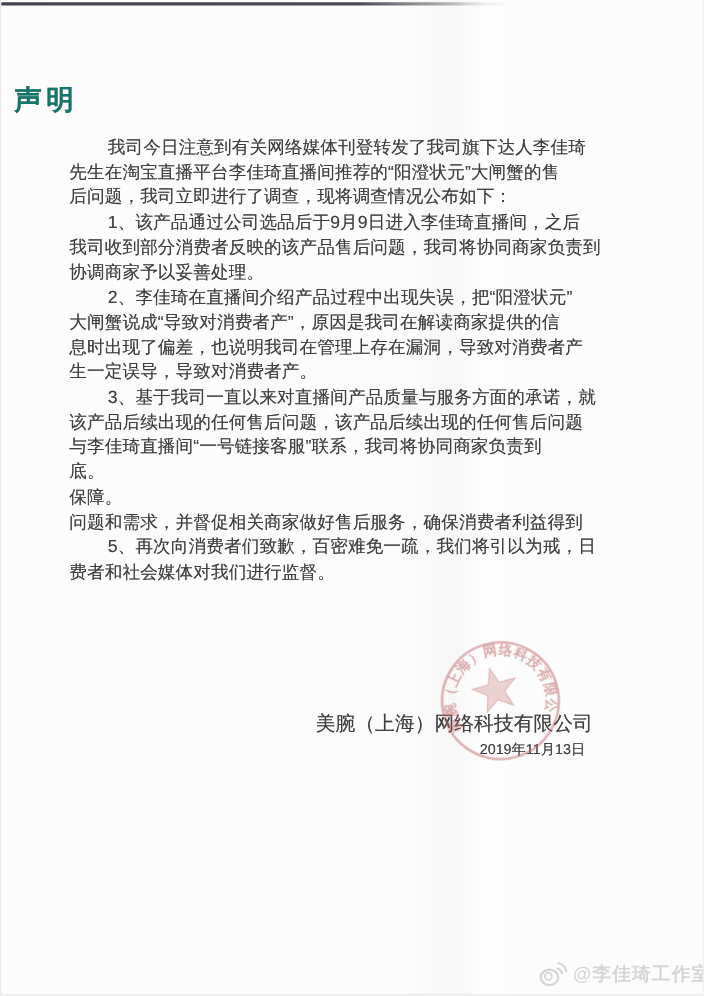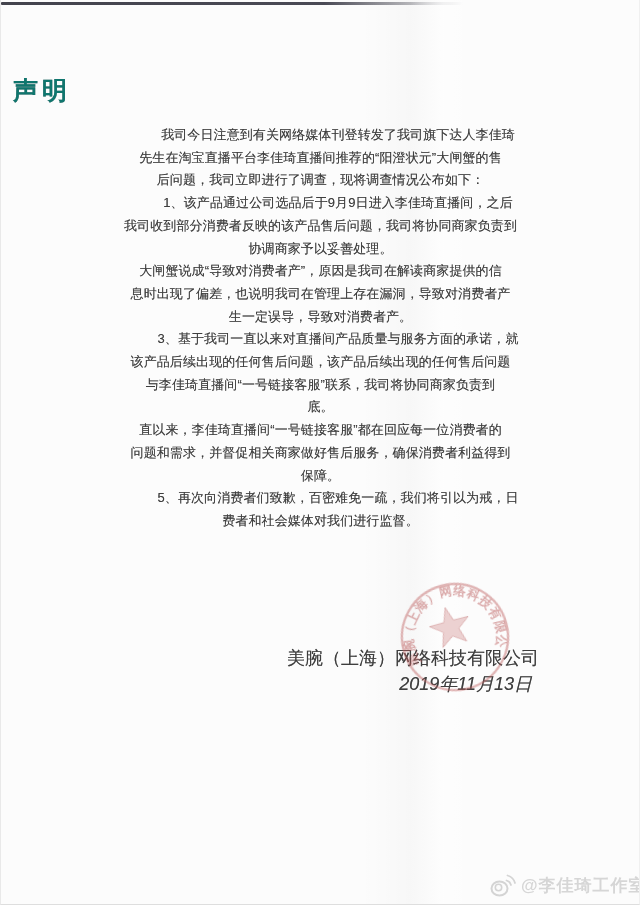--- a/index.html
+++ b/index.html
@@ -33,38 +33,36 @@
   .page-title{
     position:absolute;left:0;top:74px;width:640px;
     margin:0;text-align:left;
     font-size:25px;font-weight:bold;letter-spacing:4px;
     color:#0f766e;
     text-shadow:0 0 .6px rgba(56,56,56,.6);
     padding-left:12px;
   }
   .body-text{
     position:absolute;left:62px;top:124px;width:515px;
-    font-size:13px;line-height:22.7px;
+    font-size:16px;line-height:22.7px;
     color:#3e3e3e;
     letter-spacing:.1px;
     text-shadow:0 0 .5px rgba(62,62,62,.55);
-    text-align:center;
   }
   .body-text .line{white-space:nowrap;}
   .body-text .line.first{padding-left:35px;}
   .signature{
     position:absolute;top:646px;right:100px;
     font-size:18px;color:#3e3e3e;white-space:nowrap;
     text-shadow:0 0 .5px rgba(62,62,62,.55);
   }
   .date{
     position:absolute;top:672px;right:107px;
-    font-size:18px;color:#3e3e3e;white-space:nowrap;
+    font-size:13px;color:#3e3e3e;white-space:nowrap;
     text-shadow:0 0 .5px rgba(62,62,62,.55);
-    font-style:italic;
   }
   .seal{
     position:absolute;left:389px;top:572px;width:130px;height:130px;
     transform:rotate(-15deg);
     filter:blur(.4px);
     opacity:.85;
   }
   .watermark{
     position:absolute;left:488px;top:872px;
     display:flex;align-items:center;gap:4px;
@@ -83,30 +81,30 @@
 
   <h1 class="page-title">声明</h1>
 
   <div class="body-text" id="body-text">
       <div class="line first">我司今日注意到有关网络媒体刊登转发了我司旗下达人李佳琦</div>
       <div class="line">先生在淘宝直播平台李佳琦直播间推荐的“阳澄状元”大闸蟹的售</div>
       <div class="line">后问题，我司立即进行了调查，现将调查情况公布如下：</div>
       <div class="line first">1、该产品通过公司选品后于9月9日进入李佳琦直播间，之后</div>
       <div class="line">我司收到部分消费者反映的该产品售后问题，我司将协同商家负责到</div>
       <div class="line">协调商家予以妥善处理。</div>
+      <div class="line first">2、李佳琦在直播间介绍产品过程中出现失误，把“阳澄状元”</div>
       <div class="line">大闸蟹说成“导致对消费者产”，原因是我司在解读商家提供的信</div>
       <div class="line">息时出现了偏差，也说明我司在管理上存在漏洞，导致对消费者产</div>
       <div class="line">生一定误导，导致对消费者产。</div>
       <div class="line first">3、基于我司一直以来对直播间产品质量与服务方面的承诺，就</div>
       <div class="line">该产品后续出现的任何售后问题，该产品后续出现的任何售后问题</div>
       <div class="line">与李佳琦直播间“一号链接客服”联系，我司将协同商家负责到</div>
       <div class="line">底。</div>
-      <div class="line">直以来，李佳琦直播间“一号链接客服”都在回应每一位消费者的</div>
+      <div class="line">保障。</div>
       <div class="line">问题和需求，并督促相关商家做好售后服务，确保消费者利益得到</div>
-      <div class="line">保障。</div>
       <div class="line first">5、再次向消费者们致歉，百密难免一疏，我们将引以为戒，日</div>
       <div class="line">费者和社会媒体对我们进行监督。</div>
     </div>
 
   <div class="signature">美腕（上海）网络科技有限公司</div>
   <div class="date">2019年11月13日</div>
 
   <svg class="seal" viewBox="0 0 130 130" xmlns="http://www.w3.org/2000/svg">
     <circle cx="65" cy="65" r="53" fill="none" stroke="rgba(192,99,99,0.55)" stroke-width="2.4"></circle>
     <polygon points="63,34 67.9,48.2 83,48.5 71,57.6 75.3,72 63,63.4 50.7,72 55,57.6 43,48.5 58.1,48.2" fill="rgba(208,140,140,0.45)" stroke="rgba(188,100,100,0.45)" stroke-width="1"></polygon>

